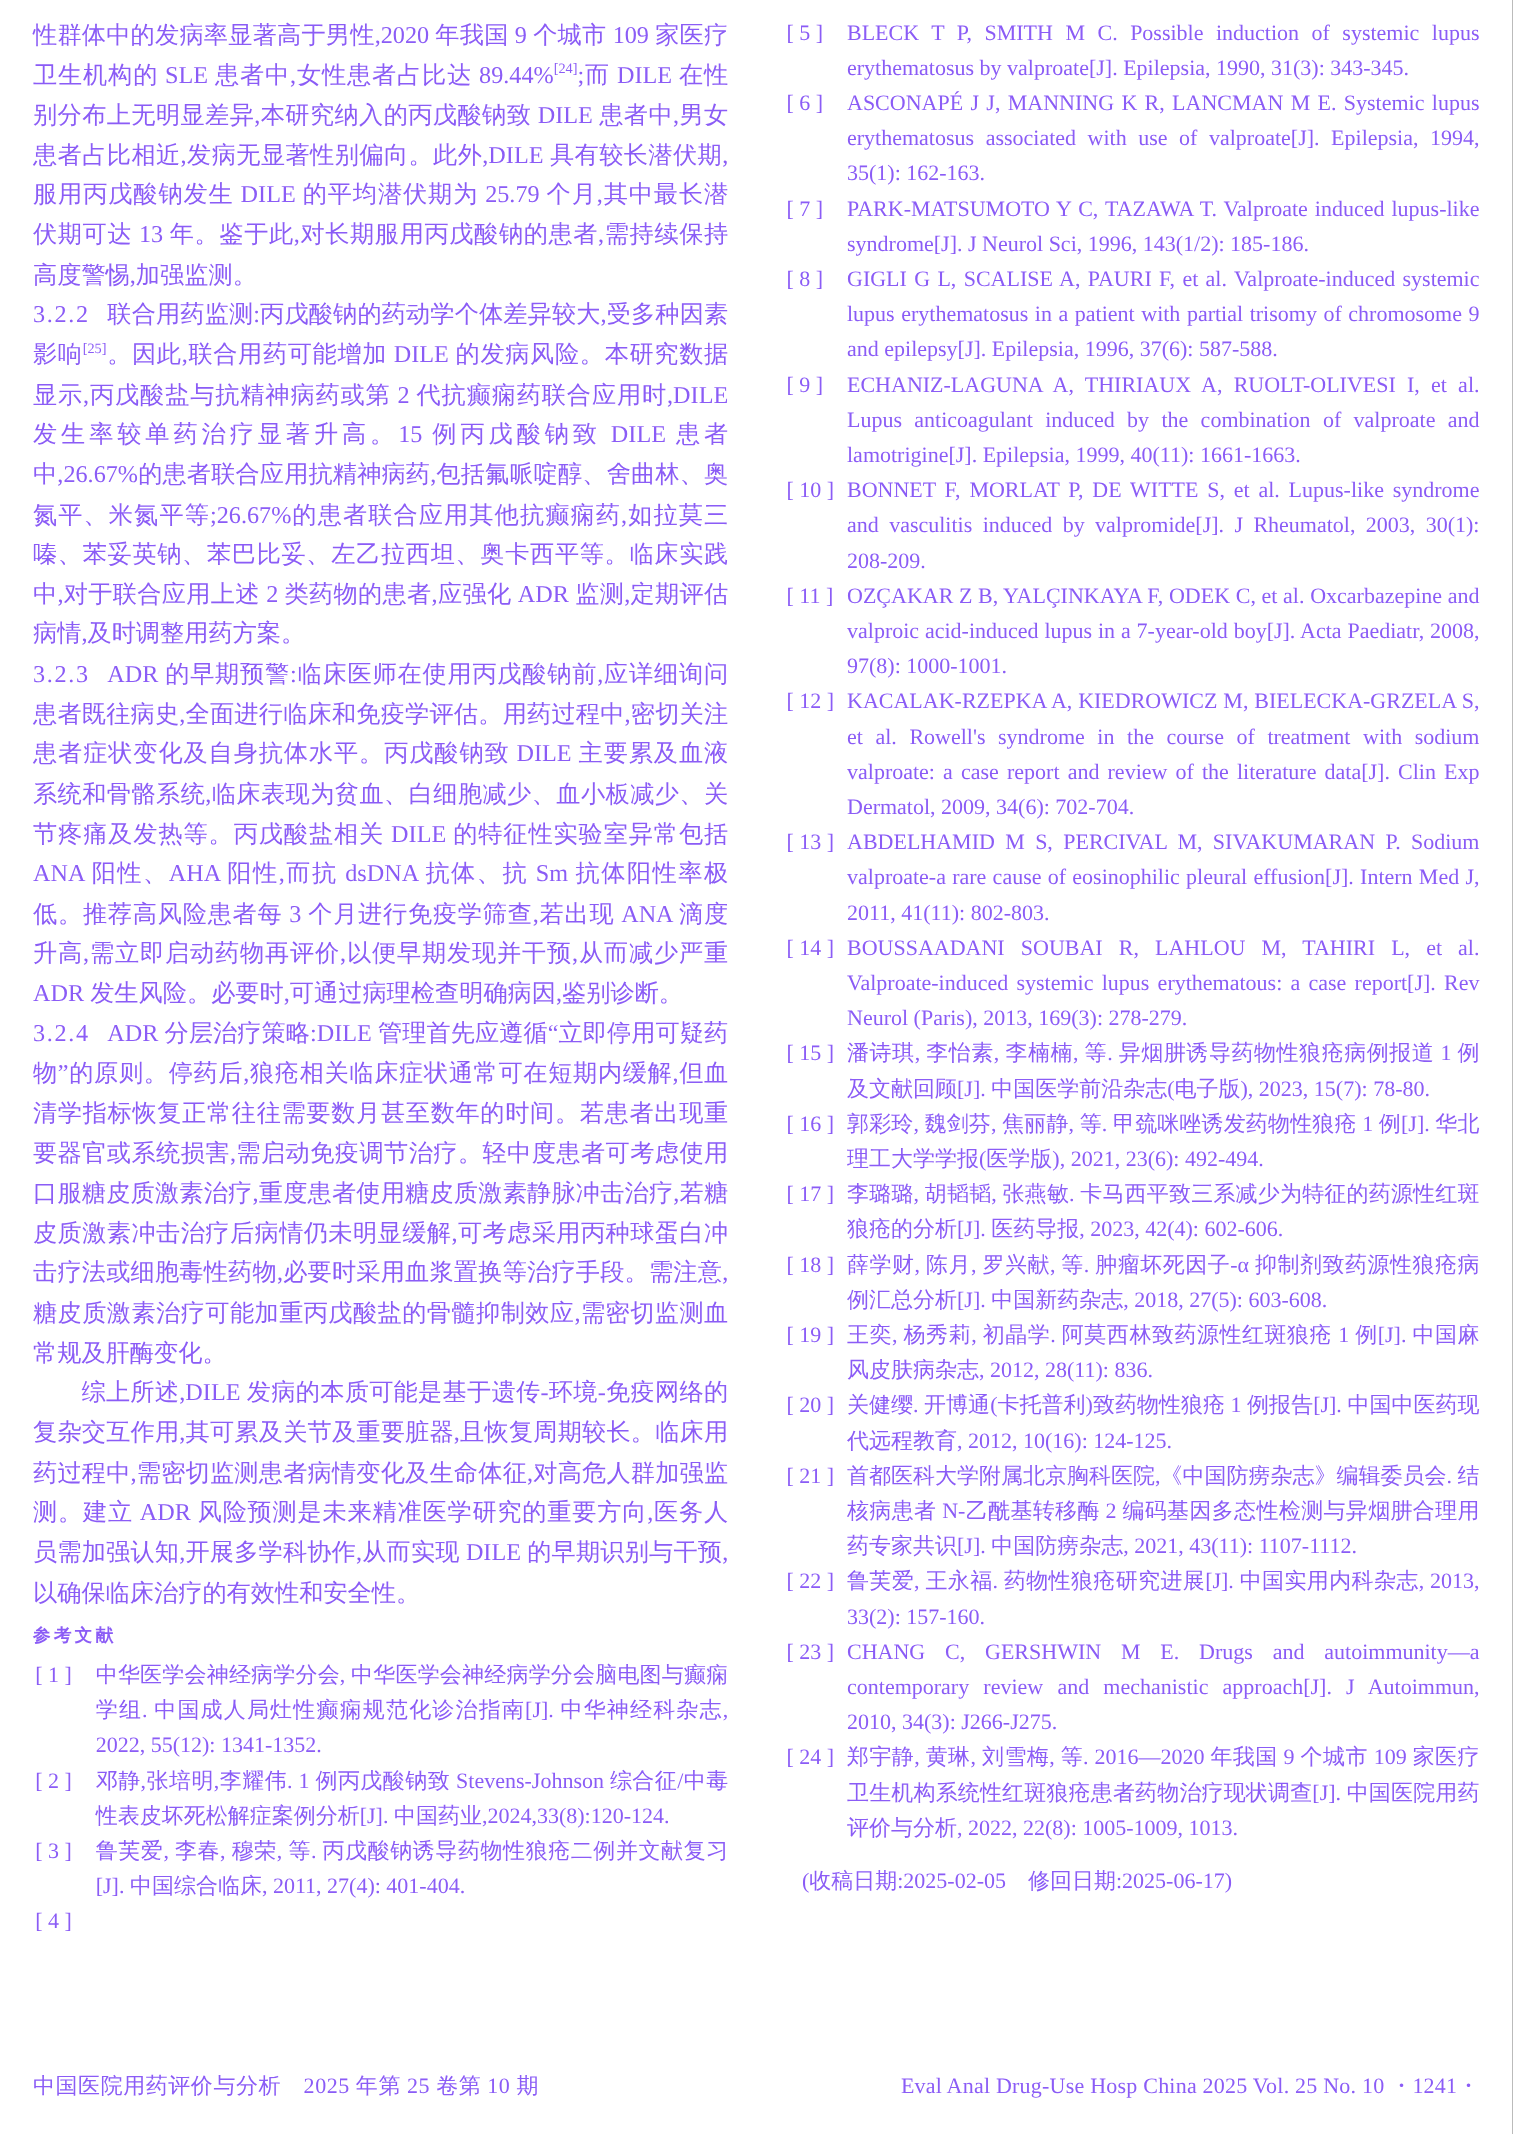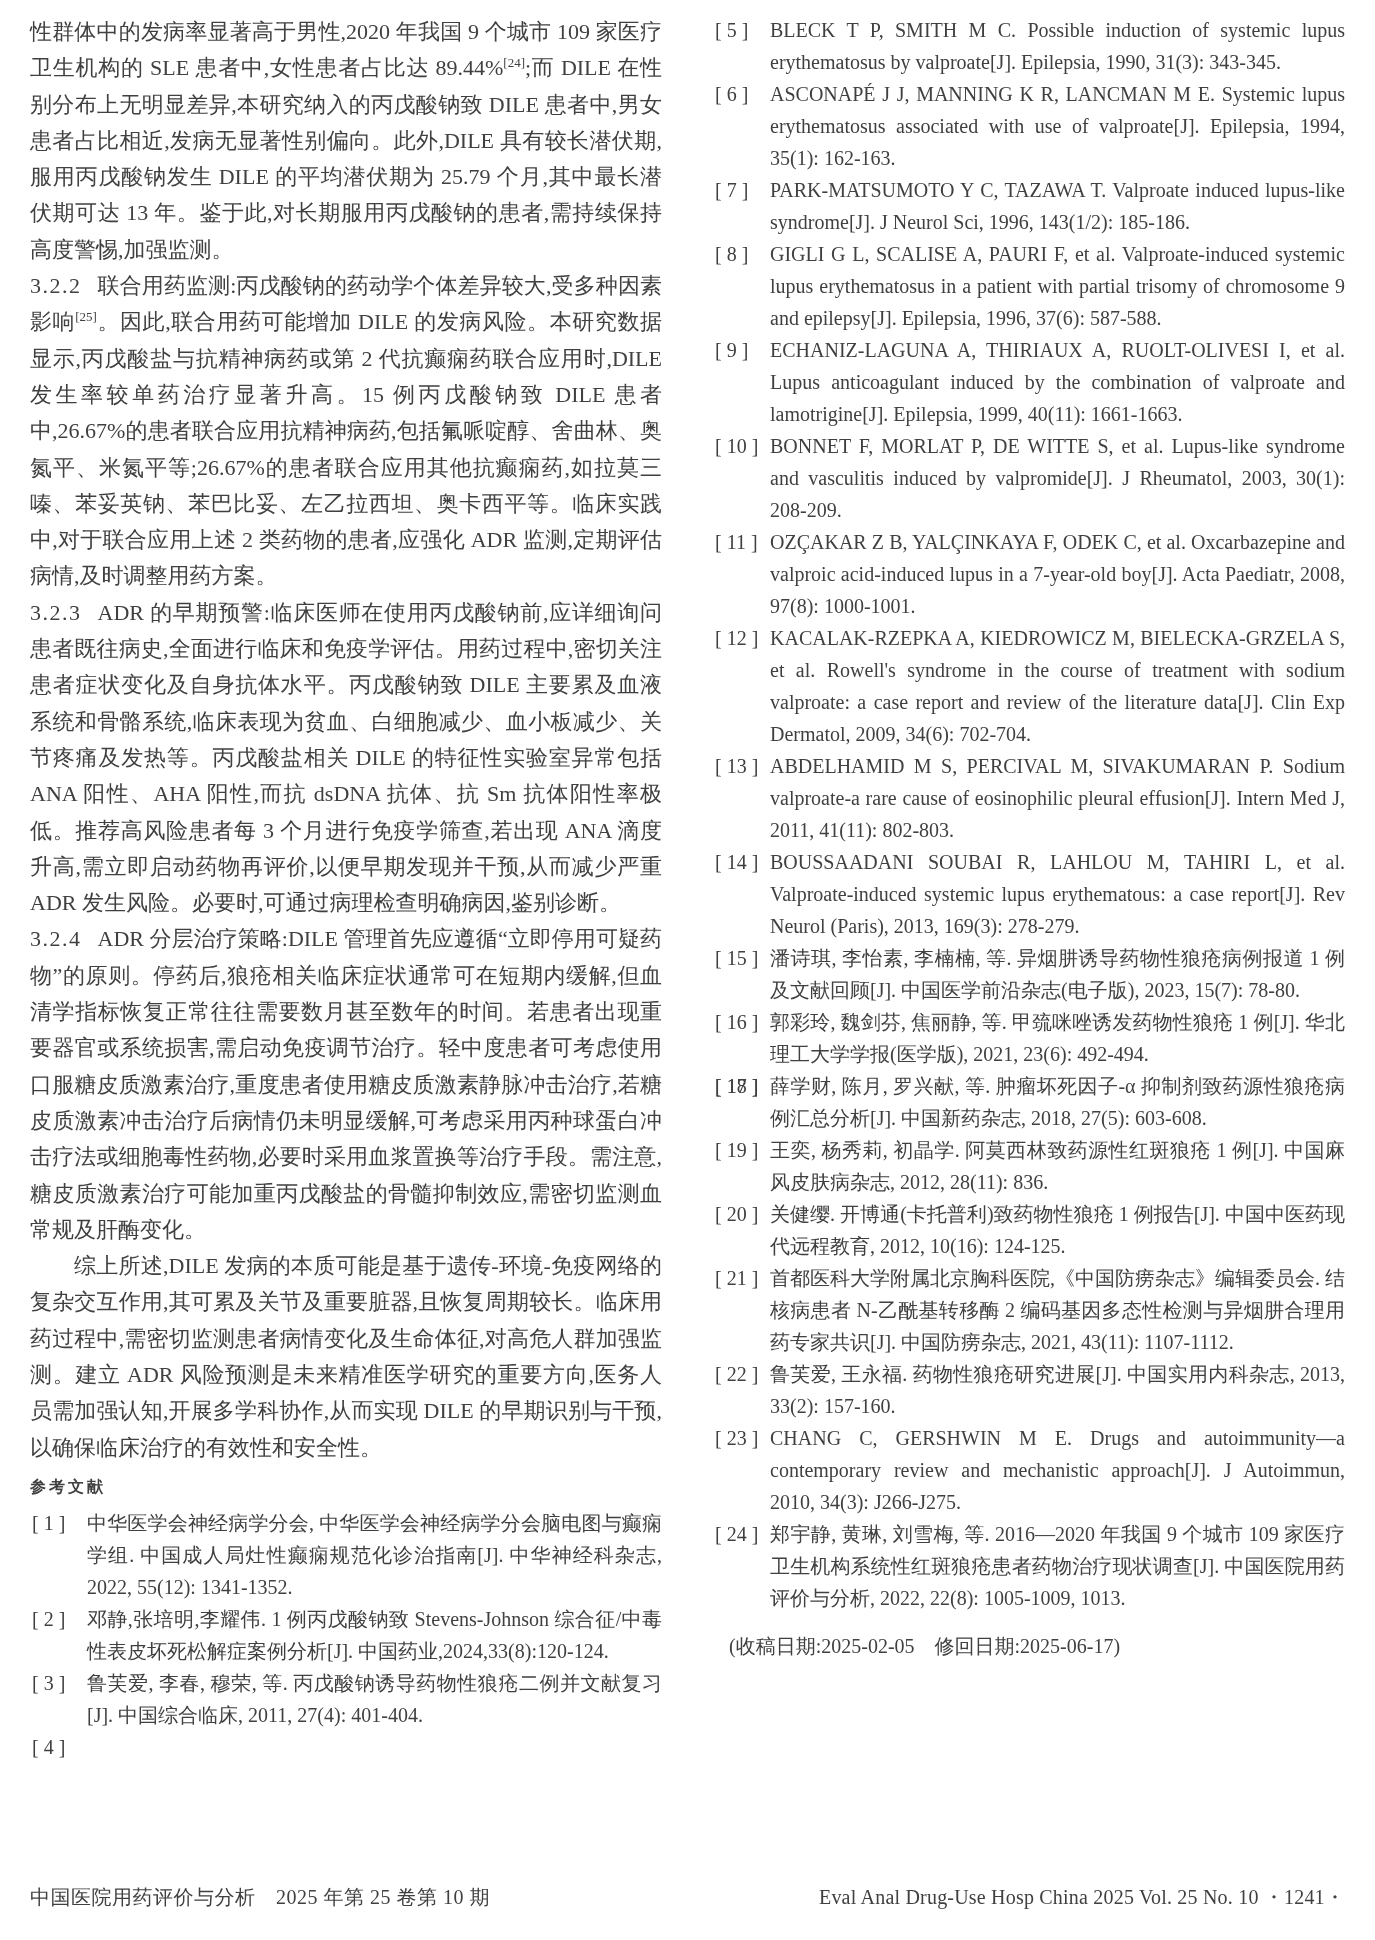--- a/index.html
+++ b/index.html
@@ -1,18 +1,18 @@
 <!DOCTYPE html>
 <html><head>
 <meta charset="utf-8">
 <style>
   html,body { margin:0; padding:0; background:#888; }
   .page {
     width:1375px; height:1940px; background:#ffffff; position:relative;
-    font-family:"Liberation Serif","DejaVu Serif",serif; color:#404040;
+    font-family:"Liberation Serif","DejaVu Serif",serif; color:#8b5cf6;
     margin:0 auto; overflow:hidden;
   }
   .columns {
     display:flex; gap:51px; padding:14px 30px 0 30px;
     height:1852px; box-sizing:border-box; overflow:hidden;
   }
   .col { width:632px; flex:0 0 632px; }
   .body-p {
     margin:0; font-size:22px; line-height:36.3px; text-align:justify;
     word-break:break-word;
@@ -89,21 +89,21 @@
           <p class="ref"><span class="ref-label">[ 12 ]</span><span class="ref-text">KACALAK-RZEPKA A, KIEDROWICZ M, BIELECKA-GRZELA S, et al. Rowell's syndrome in the course of treatment with sodium valproate: a case report and review of the literature data[J]. Clin Exp Dermatol, 2009, 34(6): 702-704.</span></p>
 
           <p class="ref"><span class="ref-label">[ 13 ]</span><span class="ref-text">ABDELHAMID M S, PERCIVAL M, SIVAKUMARAN P. Sodium valproate-a rare cause of eosinophilic pleural effusion[J]. Intern Med J, 2011, 41(11): 802-803.</span></p>
 
           <p class="ref"><span class="ref-label">[ 14 ]</span><span class="ref-text">BOUSSAADANI SOUBAI R, LAHLOU M, TAHIRI L, et al. Valproate-induced systemic lupus erythematous: a case report[J]. Rev Neurol (Paris), 2013, 169(3): 278-279.</span></p>
 
           <p class="ref"><span class="ref-label">[ 15 ]</span><span class="ref-text">潘诗琪, 李怡素, 李楠楠, 等. 异烟肼诱导药物性狼疮病例报道 1 例及文献回顾[J]. 中国医学前沿杂志(电子版), 2023, 15(7): 78-80.</span></p>
 
           <p class="ref"><span class="ref-label">[ 16 ]</span><span class="ref-text">郭彩玲, 魏剑芬, 焦丽静, 等. 甲巯咪唑诱发药物性狼疮 1 例[J]. 华北理工大学学报(医学版), 2021, 23(6): 492-494.</span></p>
 
-          <p class="ref"><span class="ref-label">[ 17 ]</span></p>
+          <p class="ref"><span class="ref-label">[ 17 ]</span><span class="ref-text">李璐璐, 胡韬韬, 张燕敏. 卡马西平致三系减少为特征的药源性红斑狼疮的分析[J]. 医药导报, 2023, 42(4): 602-606.</span></p>
 
           <p class="ref"><span class="ref-label">[ 18 ]</span><span class="ref-text">薛学财, 陈月, 罗兴献, 等. 肿瘤坏死因子-α 抑制剂致药源性狼疮病例汇总分析[J]. 中国新药杂志, 2018, 27(5): 603-608.</span></p>
 
           <p class="ref"><span class="ref-label">[ 19 ]</span><span class="ref-text">王奕, 杨秀莉, 初晶学. 阿莫西林致药源性红斑狼疮 1 例[J]. 中国麻风皮肤病杂志, 2012, 28(11): 836.</span></p>
 
           <p class="ref"><span class="ref-label">[ 20 ]</span><span class="ref-text">关健缨. 开博通(卡托普利)致药物性狼疮 1 例报告[J]. 中国中医药现代远程教育, 2012, 10(16): 124-125.</span></p>
 
           <p class="ref"><span class="ref-label">[ 21 ]</span><span class="ref-text">首都医科大学附属北京胸科医院,《中国防痨杂志》编辑委员会. 结核病患者 N-乙酰基转移酶 2 编码基因多态性检测与异烟肼合理用药专家共识[J]. 中国防痨杂志, 2021, 43(11): 1107-1112.</span></p>
 
           <p class="ref"><span class="ref-label">[ 22 ]</span><span class="ref-text">鲁芙爱, 王永福. 药物性狼疮研究进展[J]. 中国实用内科杂志, 2013, 33(2): 157-160.</span></p>

